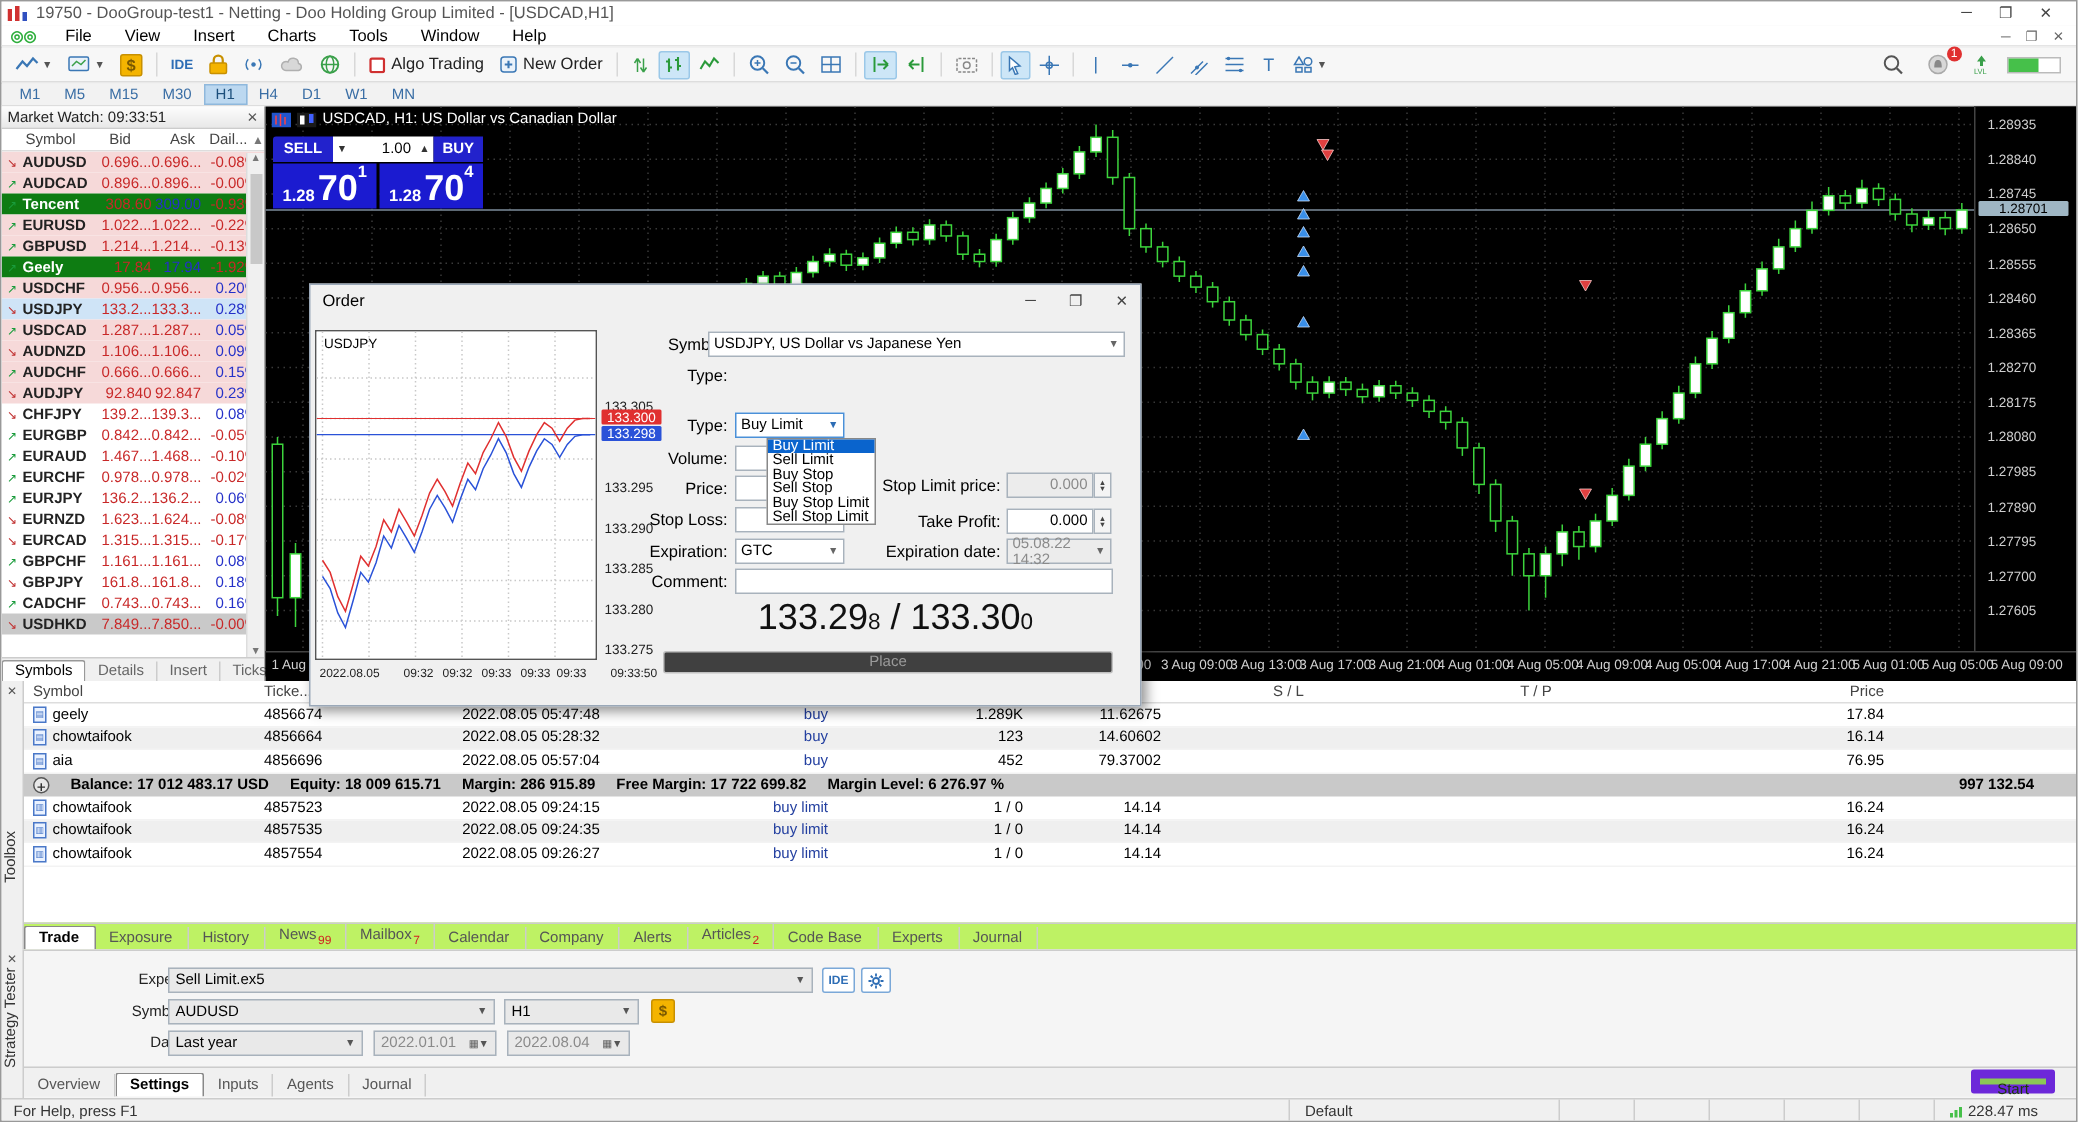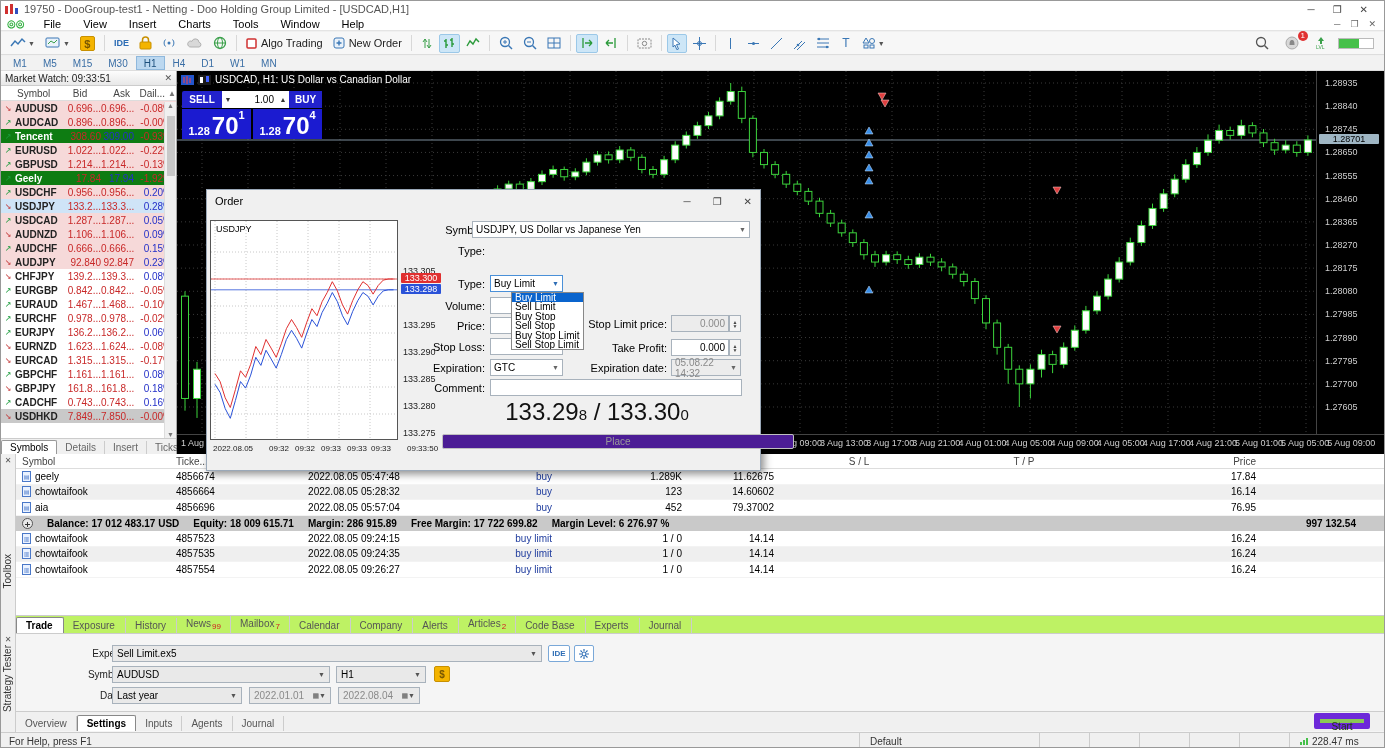--- a/index.html
+++ b/index.html
@@ -96,21 +96,21 @@
   .frm-label { position:absolute; font-size:11px; color:#000; text-align:right; }
   .frm-field { position:absolute; height:17px; background:#fff; border:1px solid #a8b2bc; font-size:10px; display:flex; align-items:center; padding:0 3px; }
   .frm-field.dis { background:#ececec; color:#8a8a8a; }
   .frm-field .fcaret { margin-left:auto; color:#666; font-size:7px; }
   .spin { position:absolute; width:12px; height:17px; border:1px solid #a8b2bc; background:#f4f4f4; font-size:5px; color:#444; display:flex; flex-direction:column; align-items:center; justify-content:center; line-height:4px; }
   .ddlist { position:absolute; left:304px; top:102px; width:73px; background:#fff; border:1px solid #888; z-index:12; font-size:10px; }
   .dd-opt { height:9.4px; line-height:9.4px; padding:0 3px; white-space:nowrap; overflow:hidden; }
   .dd-opt.selected { background:#0a64cd; color:#fff; }
   .quote { position:absolute; left:235px; top:208px; width:310px; text-align:center; font-size:24px; color:#111; font-family:"Liberation Sans",sans-serif; }
   .quote .sm { font-size:15px; }
-  .place { position:absolute; left:235px; top:244px; width:352px; height:15px; background:#4c1d95; border:1px solid #c0c0c0; color:#9a9a9a; font-size:10px; text-align:center; line-height:14px; border-radius:2px; }
+  .place { position:absolute; left:235px; top:244px; width:300px; height:15px; background:#404040; border:1px solid #c0c0c0; color:#9a9a9a; font-size:10px; text-align:center; line-height:14px; border-radius:2px; }
 
   
   .vstrip { position:absolute; left:0; width:15px; background:#f0f0f0; border-right:1px solid #ccc; }
   .vstrip .x { display:block; text-align:center; font-size:8px; color:#555; padding:2px 0; }
   .vlabel { position:absolute; left:1px; writing-mode:vertical-rl; transform:rotate(180deg); font-size:10px; color:#333; }
   .trade-panel { position:absolute; left:15px; top:453px; width:1370px; height:161px; background:#fff; }
   .tt-row { display:grid; grid-template-columns:160px 80px 196px 100px 130px 92px 170px 160px 152px 206px 24px; height:15.5px; align-items:center; font-size:10px; border-bottom:1px solid #f3f3f3; }
   .tt-row.head { color:#444; border-bottom:1px solid #ddd; height:15px; }
   .tt-row.alt { background:#efefef; }
   .tt-row .c1 { padding-left:6px; display:flex; align-items:center; gap:4px; }

